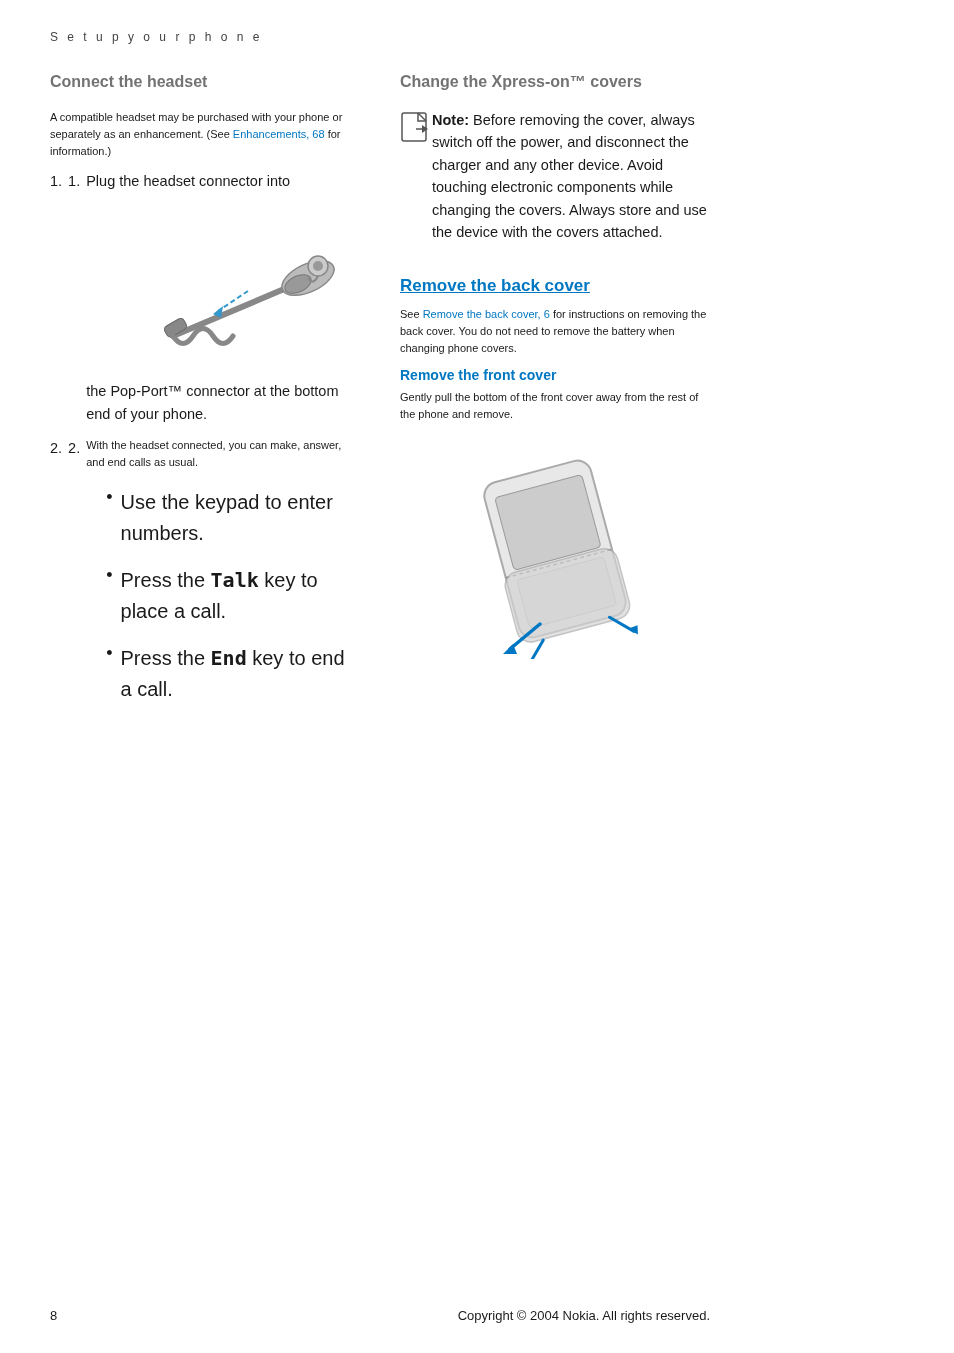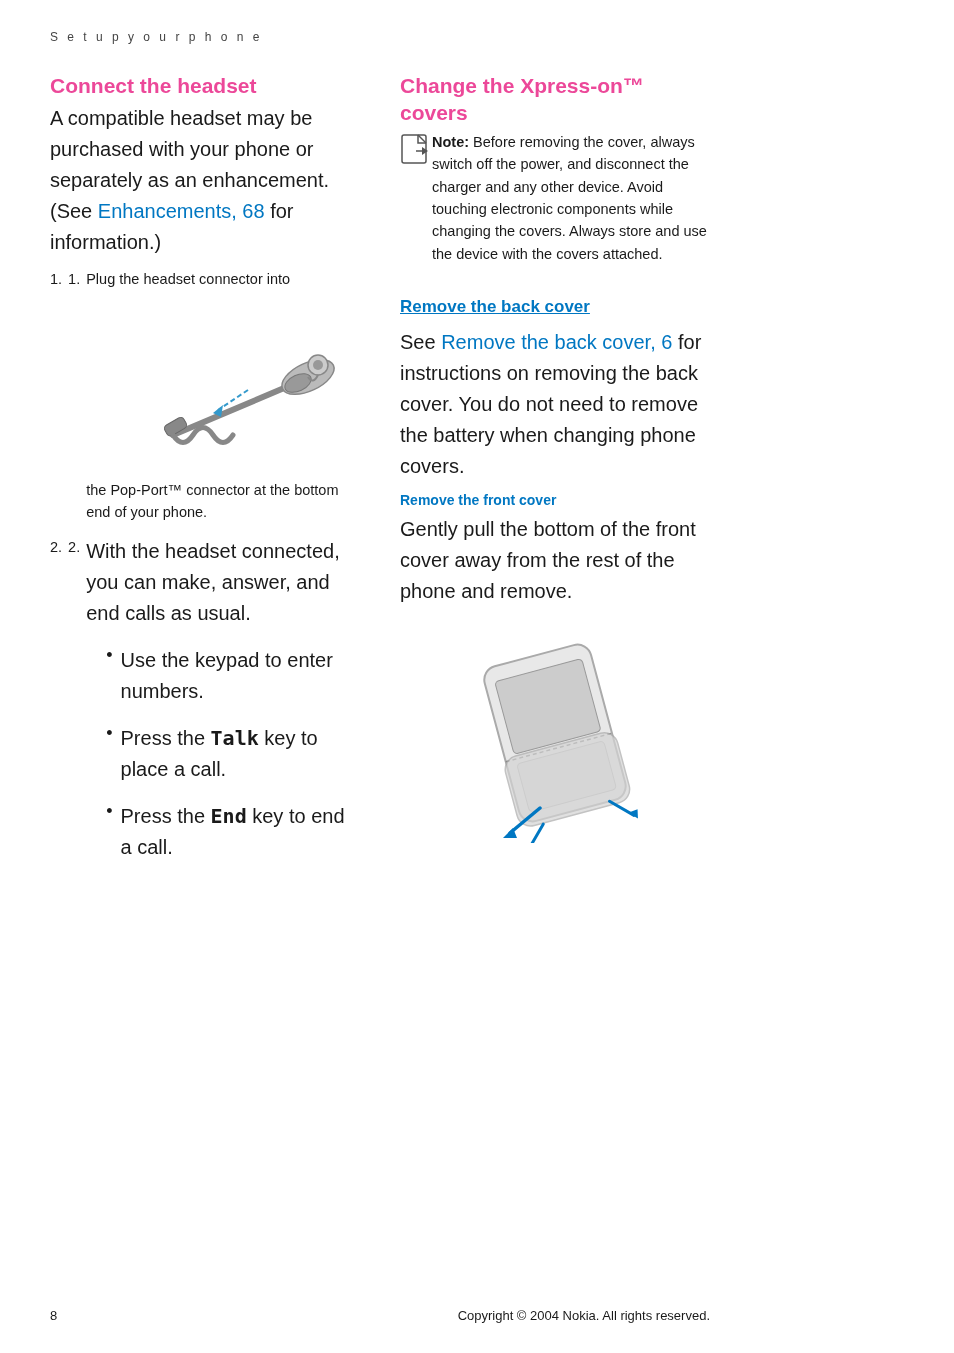--- a/index.html
+++ b/index.html
@@ -38,24 +38,24 @@
       flex: 1;
       min-width: 0;
     }
 
     .right-col {
       flex: 1;
       min-width: 0;
     }
 
     h2.section-title {
-      font-size: 21px;
-      font-weight: bold;
-      color: #ec4899;
-      margin-bottom: 4px;
+      font-size: 16px;
+      font-weight: bold;
+      color: #737373;
+      margin-bottom: 16px;
       line-height: 1.3;
     }
 
     h3.sub-title {
       font-size: 17px;
       font-weight: bold;
       color: #0077c2;
       margin-bottom: 10px;
       margin-top: 22px;
       text-decoration: underline;
@@ -63,21 +63,21 @@
 
     h4.mini-title {
       font-size: 14px;
       font-weight: bold;
       color: #0077c2;
       margin-bottom: 6px;
       margin-top: 2px;
     }
 
     p {
-      font-size: 20px;
+      font-size: 11px;
       line-height: 1.55;
       margin-bottom: 10px;
       color: #1a1a1a;
     }
 
     a.inline-link {
       color: #0077c2;
       text-decoration: none;
     }
 

